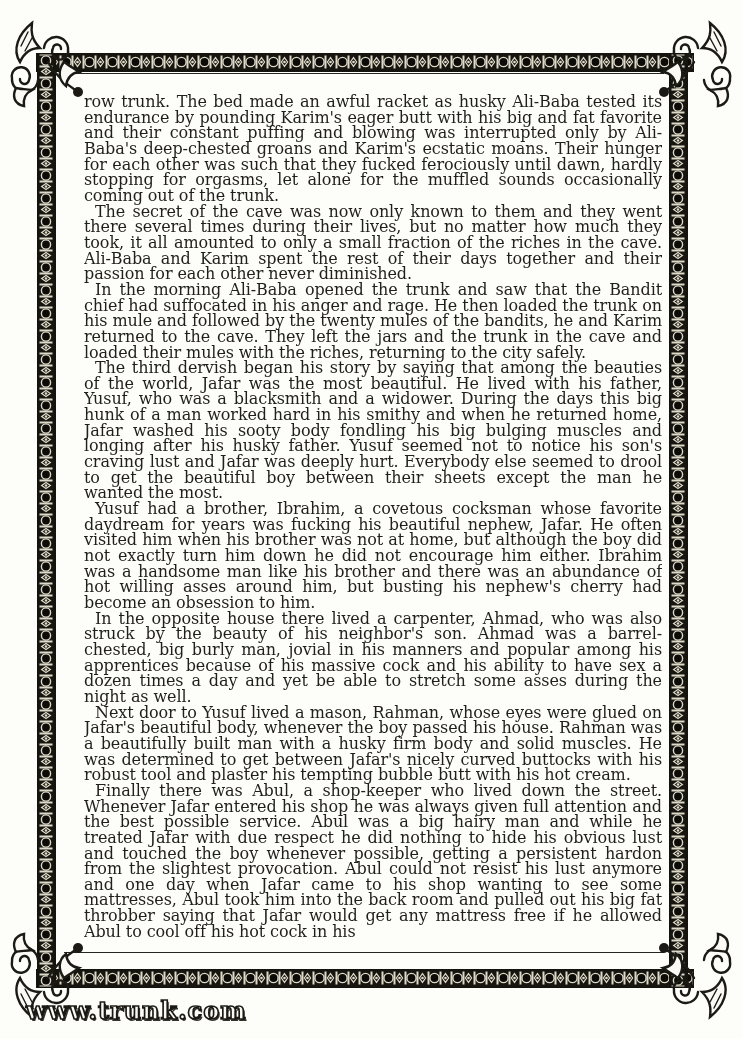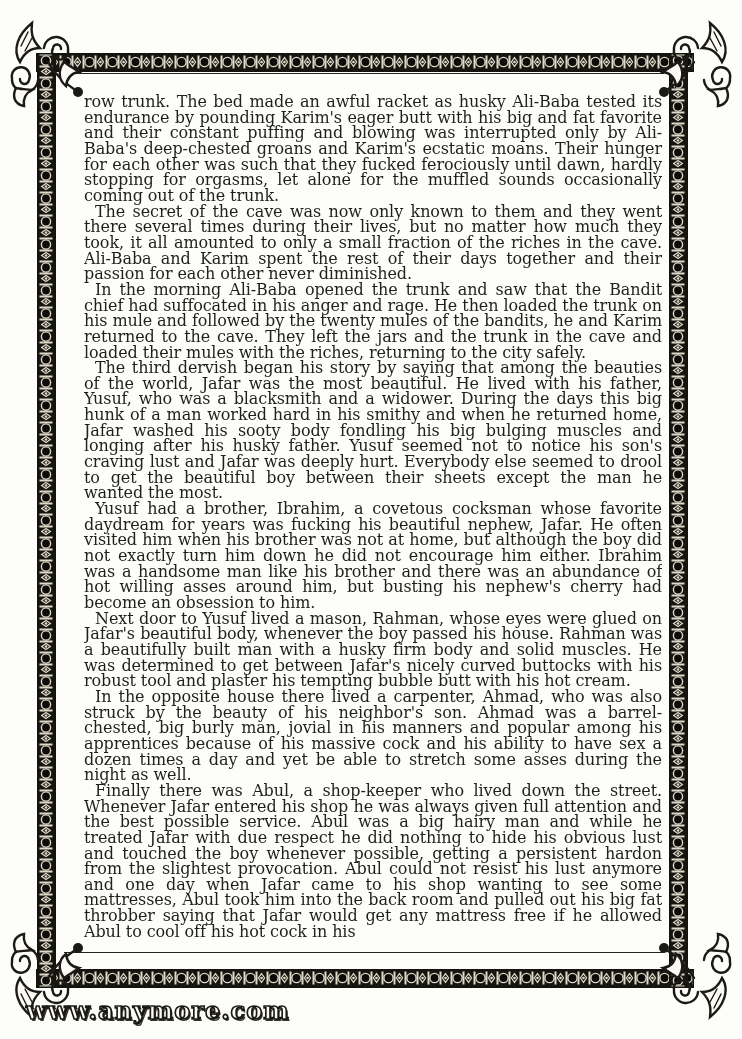--- a/index.html
+++ b/index.html
@@ -107,20 +107,20 @@
   <svg class="orn orn-br">
       <use href="#flourish"></use>
     </svg>
 
   <div class="text-block">
       <p class="para no-indent">row trunk. The bed made an awful racket as husky Ali-Baba tested its endurance by pounding Karim's eager butt with his big and fat favorite and their constant puffing and blowing was interrupted only by Ali-Baba's deep-chested groans and Karim's ecstatic moans. Their hunger for each other was such that they fucked ferociously until dawn, hardly stopping for orgasms, let alone for the muffled sounds occasionally coming out of the trunk.</p>
       <p class="para">The secret of the cave was now only known to them and they went there several times during their lives, but no matter how much they took, it all amounted to only a small fraction of the riches in the cave. Ali-Baba and Karim spent the rest of their days together and their passion for each other never diminished.</p>
       <p class="para">In the morning Ali-Baba opened the trunk and saw that the Bandit chief had suffocated in his anger and rage. He then loaded the trunk on his mule and followed by the twenty mules of the bandits, he and Karim returned to the cave. They left the jars and the trunk in the cave and loaded their mules with the riches, returning to the city safely.</p>
       <p class="para">The third dervish began his story by saying that among the beauties of the world, Jafar was the most beautiful. He lived with his father, Yusuf, who was a blacksmith and a widower. During the days this big hunk of a man worked hard in his smithy and when he returned home, Jafar washed his sooty body fondling his big bulging muscles and longing after his husky father. Yusuf seemed not to notice his son's craving lust and Jafar was deeply hurt. Everybody else seemed to drool to get the beautiful boy between their sheets except the man he wanted the most.</p>
       <p class="para">Yusuf had a brother, Ibrahim, a covetous cocksman whose favorite daydream for years was fucking his beautiful nephew, Jafar. He often visited him when his brother was not at home, but although the boy did not exactly turn him down he did not encourage him either. Ibrahim was a handsome man like his brother and there was an abundance of hot willing asses around him, but busting his nephew's cherry had become an obsession to him.</p>
+      <p class="para">In the opposite house there lived a carpenter, Ahmad, who was also struck by the beauty of his neighbor's son. Ahmad was a barrel-chested, big burly man, jovial in his manners and popular among his apprentices because of his massive cock and his ability to have sex a dozen times a day and yet be able to stretch some asses during the night as well.</p>
       <p class="para">Next door to Yusuf lived a mason, Rahman, whose eyes were glued on Jafar's beautiful body, whenever the boy passed his house. Rahman was a beautifully built man with a husky firm body and solid muscles. He was determined to get between Jafar's nicely curved buttocks with his robust tool and plaster his tempting bubble butt with his hot cream.</p>
-      <p class="para">In the opposite house there lived a carpenter, Ahmad, who was also struck by the beauty of his neighbor's son. Ahmad was a barrel-chested, big burly man, jovial in his manners and popular among his apprentices because of his massive cock and his ability to have sex a dozen times a day and yet be able to stretch some asses during the night as well.</p>
       <p class="para">Finally there was Abul, a shop-keeper who lived down the street. Whenever Jafar entered his shop he was always given full attention and the best possible service. Abul was a big hairy man and while he treated Jafar with due respect he did nothing to hide his obvious lust and touched the boy whenever possible, getting a persistent hardon from the slightest provocation. Abul could not resist his lust anymore and one day when Jafar came to his shop wanting to see some mattresses, Abul took him into the back room and pulled out his big fat throbber saying that Jafar would get any mattress free if he allowed Abul to cool off his hot cock in his</p>
     </div>
 
-  <div class="watermark">www.anymore.com</div>
+  <div class="watermark">www.trunk.com</div>
 
 </div>
 
 </body></html>

